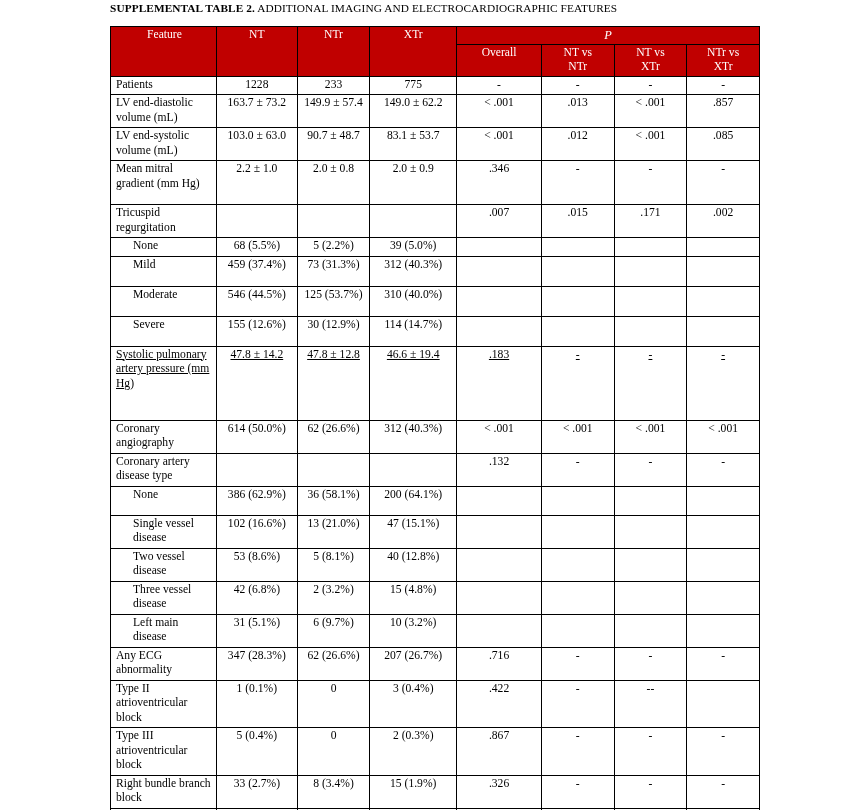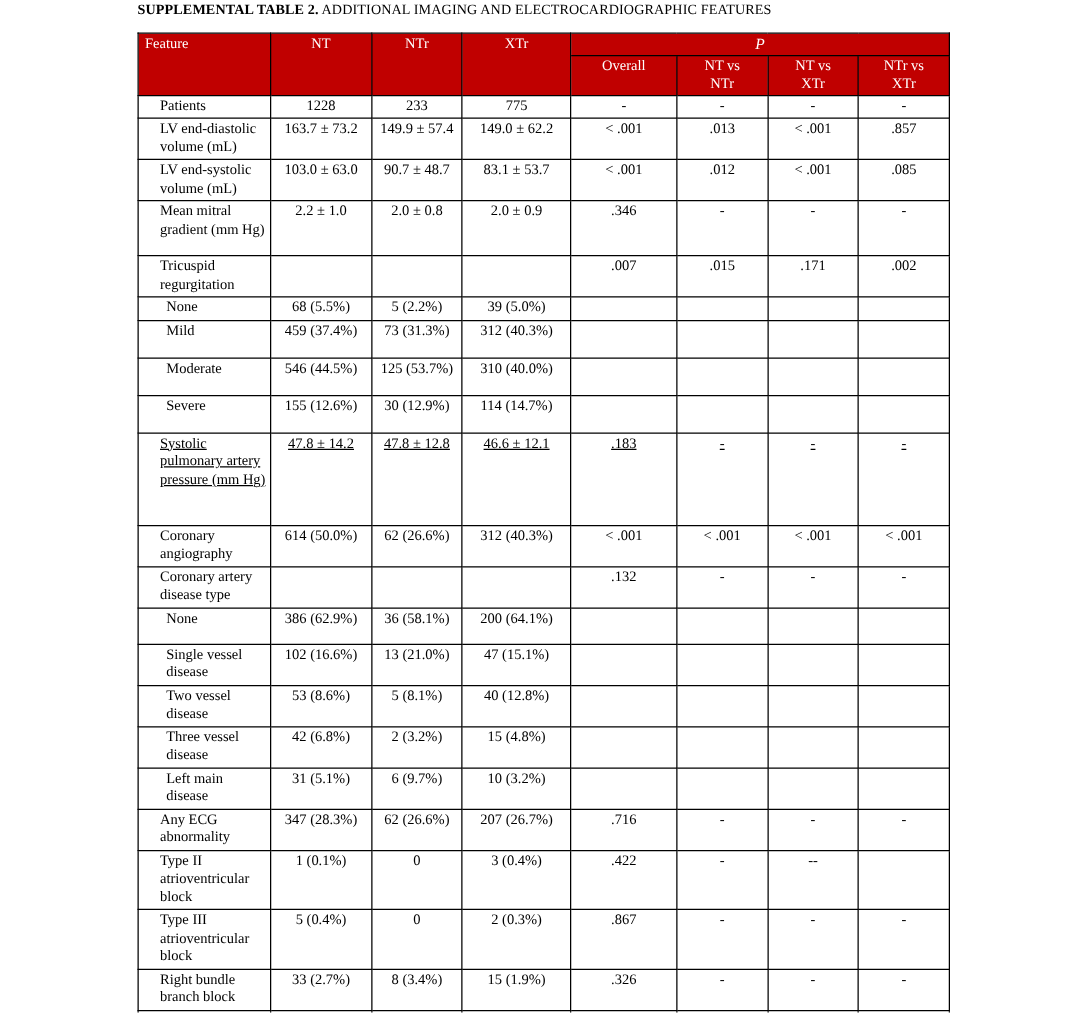--- a/index.html
+++ b/index.html
@@ -53,35 +53,35 @@
   
   thead th {
     background: #c00000;
     color: #ffffff;
     font-weight: bold;
     text-align: center;
     vertical-align: top;
     border-color: #000000;
   }
   thead th.feature-head {
-    text-align: left;
+    text-align: center;
     padding-left: 5px;
   }
   thead th.p-group {
     font-style: italic;
     font-size: 12.4px;
     padding-bottom: 1px;
   }
   thead th.sub {
     line-height: 14px;
   }
   
   tbody td.feat {
     text-align: left;
-    padding-left: 17px;
+    padding-left: 5px;
   }
   tbody td.feat.indent {
     padding-left: 22px;
   }
   tbody td.val {
     text-align: center;
   }
   .col-feature { width: 105px; }
   .col-nt      { width: 80px; }
   .col-ntr     { width: 72px; }
@@ -212,21 +212,21 @@
           <td class="val">114 (14.7%)</td>
           <td class="val"></td>
           <td class="val"></td>
           <td class="val"></td>
           <td class="val"></td>
         </tr>
         <tr style="height: 74px; text-decoration: underline;">
           <td class="feat">Systolic pulmonary artery pressure (mm Hg)</td>
           <td class="val">47.8 ± 14.2</td>
           <td class="val">47.8 ± 12.8</td>
-          <td class="val">46.6 ± 12.1</td>
+          <td class="val">46.6 ± 19.4</td>
           <td class="val">.183</td>
           <td class="val">-</td>
           <td class="val">-</td>
           <td class="val">-</td>
         </tr>
         <tr style="height: 30px;">
           <td class="feat">Coronary angiography</td>
           <td class="val">614 (50.0%)</td>
           <td class="val">62 (26.6%)</td>
           <td class="val">312 (40.3%)</td>

